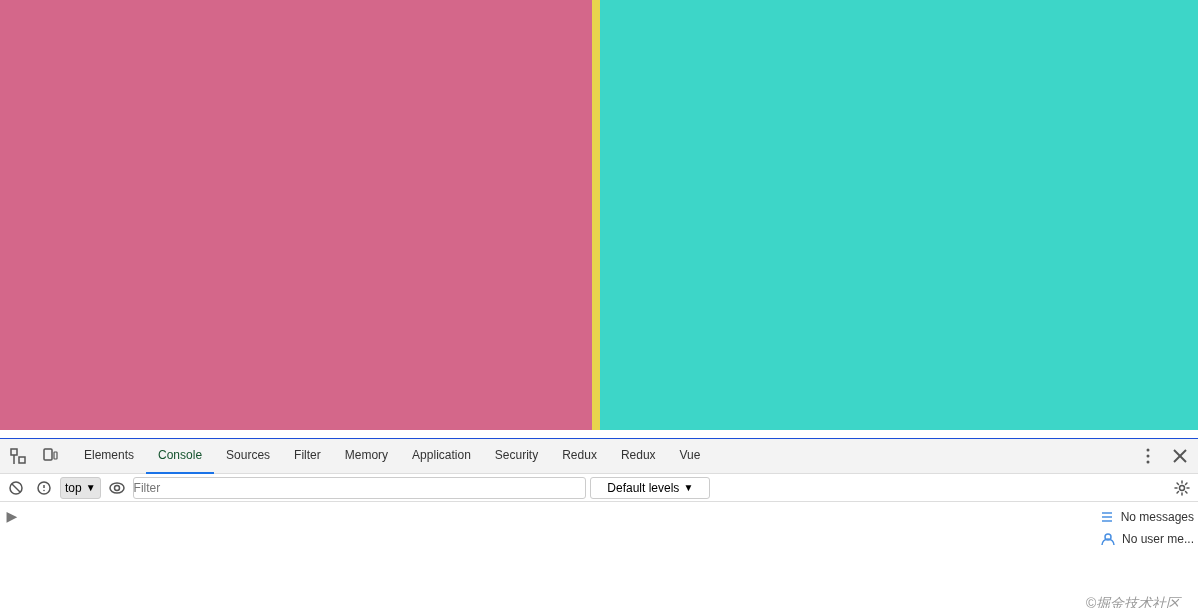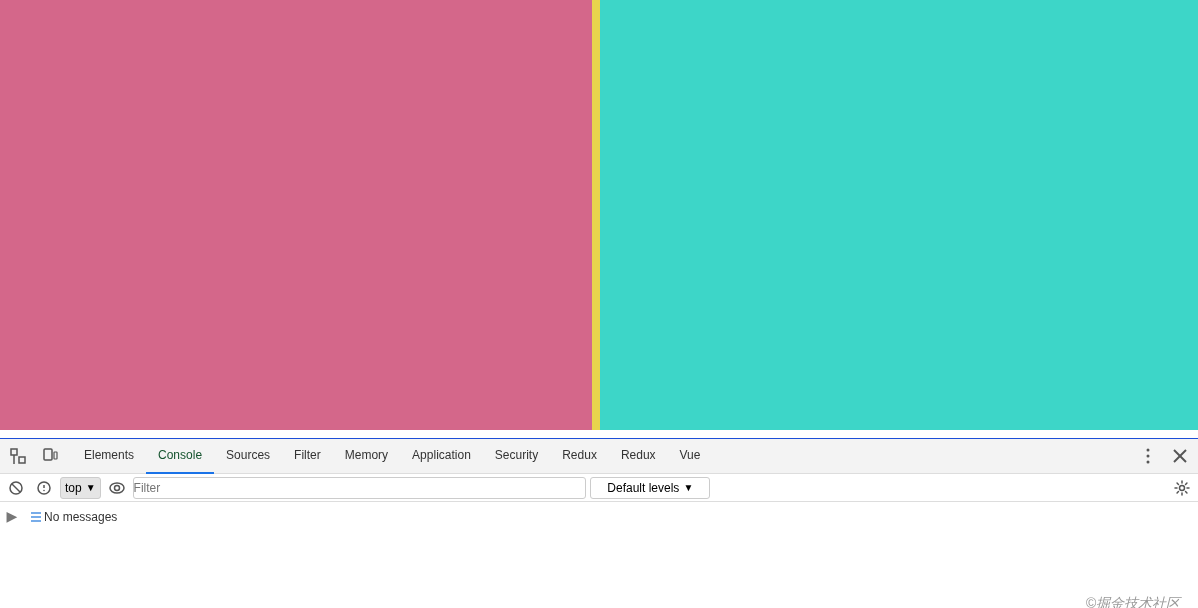--- a/index.html
+++ b/index.html
@@ -184,22 +184,24 @@
     .console-messages {
       flex: 1;
       padding: 4px 0;
     }
 
     .console-message {
       display: flex;
       align-items: center;
       height: 22px;
       padding: 0 4px;
+      gap: 6px;
       font-size: 12px;
       color: #333;
+      justify-content: flex-end;
     }
 
     .msg-icon {
       width: 16px;
       height: 16px;
       display: flex;
       align-items: center;
       justify-content: center;
       font-size: 13px;
       flex-shrink: 0;
@@ -326,18 +328,27 @@
     <div class="console-message">
           <div class="msg-icon">
             <svg width="14" height="14" viewBox="0 0 14 14" fill="none">
               <line x1="2" y1="3" x2="12" y2="3" stroke="#4a90e2" stroke-width="1.5"></line>
               <line x1="2" y1="7" x2="12" y2="7" stroke="#4a90e2" stroke-width="1.5"></line>
               <line x1="2" y1="11" x2="12" y2="11" stroke="#4a90e2" stroke-width="1.5"></line>
             </svg>
           </div>
           <span>No messages</span>
         </div>
+        <div class="console-message">
+          <div class="msg-icon">
+            <svg width="14" height="14" viewBox="0 0 14 14" fill="none">
+              <circle cx="7" cy="5" r="3" stroke="#4a90e2" stroke-width="1.5"></circle>
+              <path d="M1 13c0-3.314 2.686-6 6-6s6 2.686 6 6" stroke="#4a90e2" stroke-width="1.5"></path>
+            </svg>
+          </div>
+          <span>No user me...</span>
+        </div>
       </div>
     <div class="watermark">
       <span>©掘金技术社区</span>
     </div>
   </div>
 </div>
 
 </body></html>

